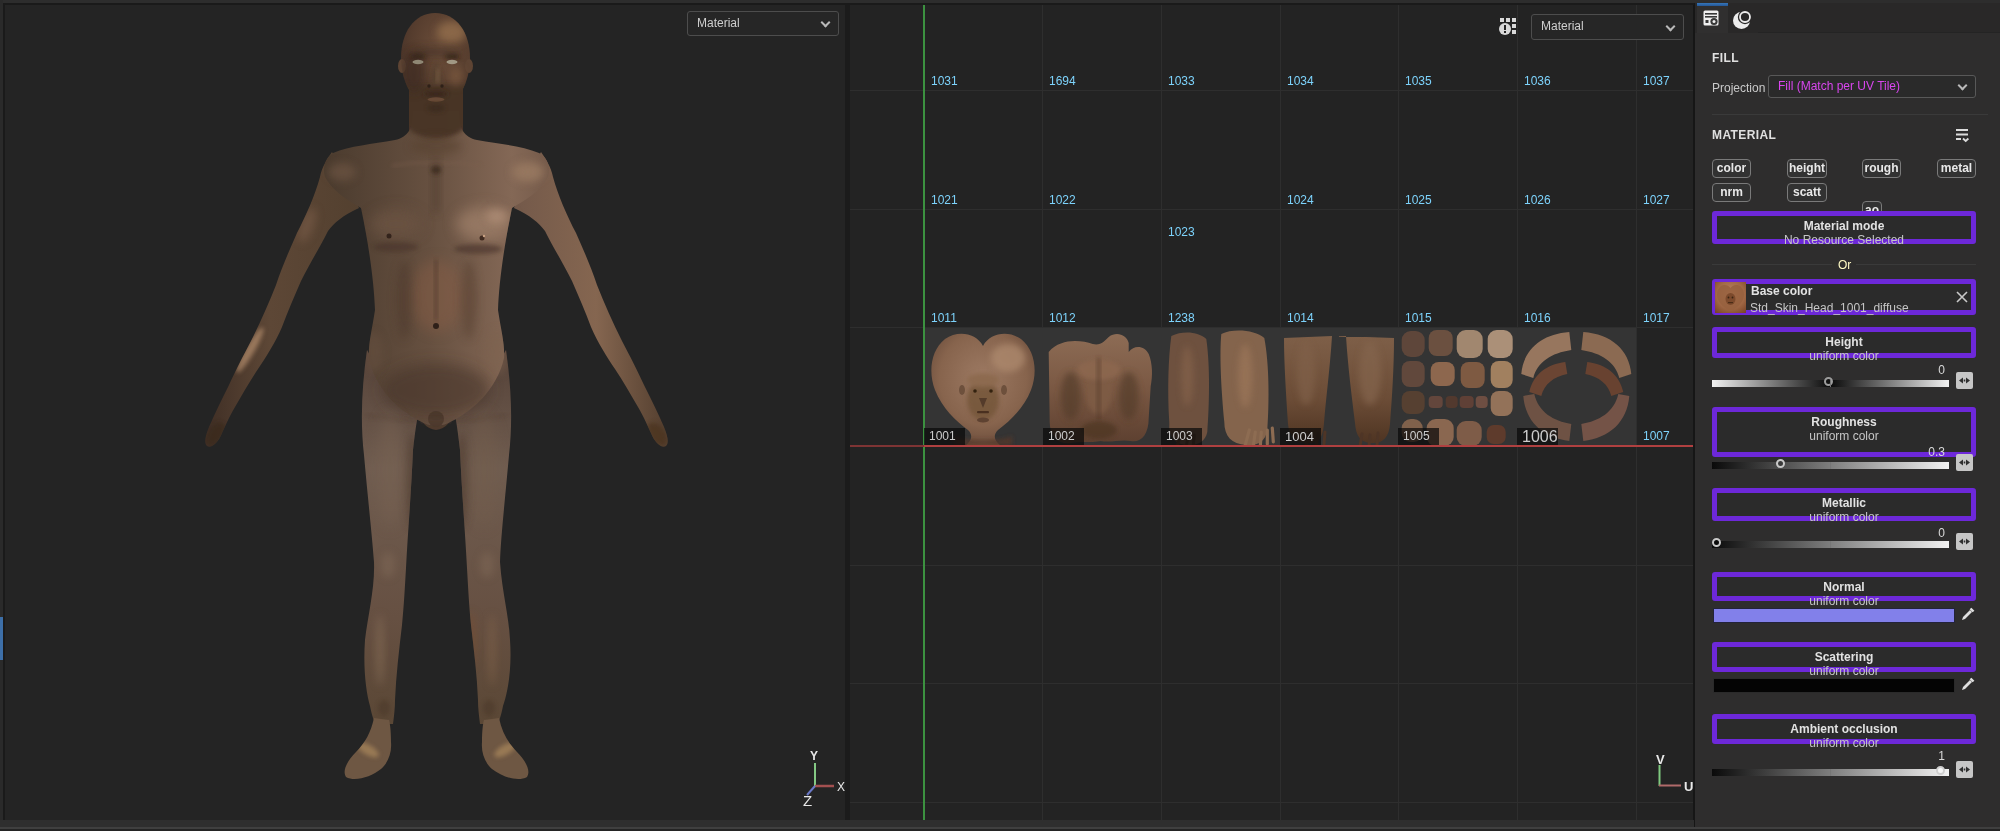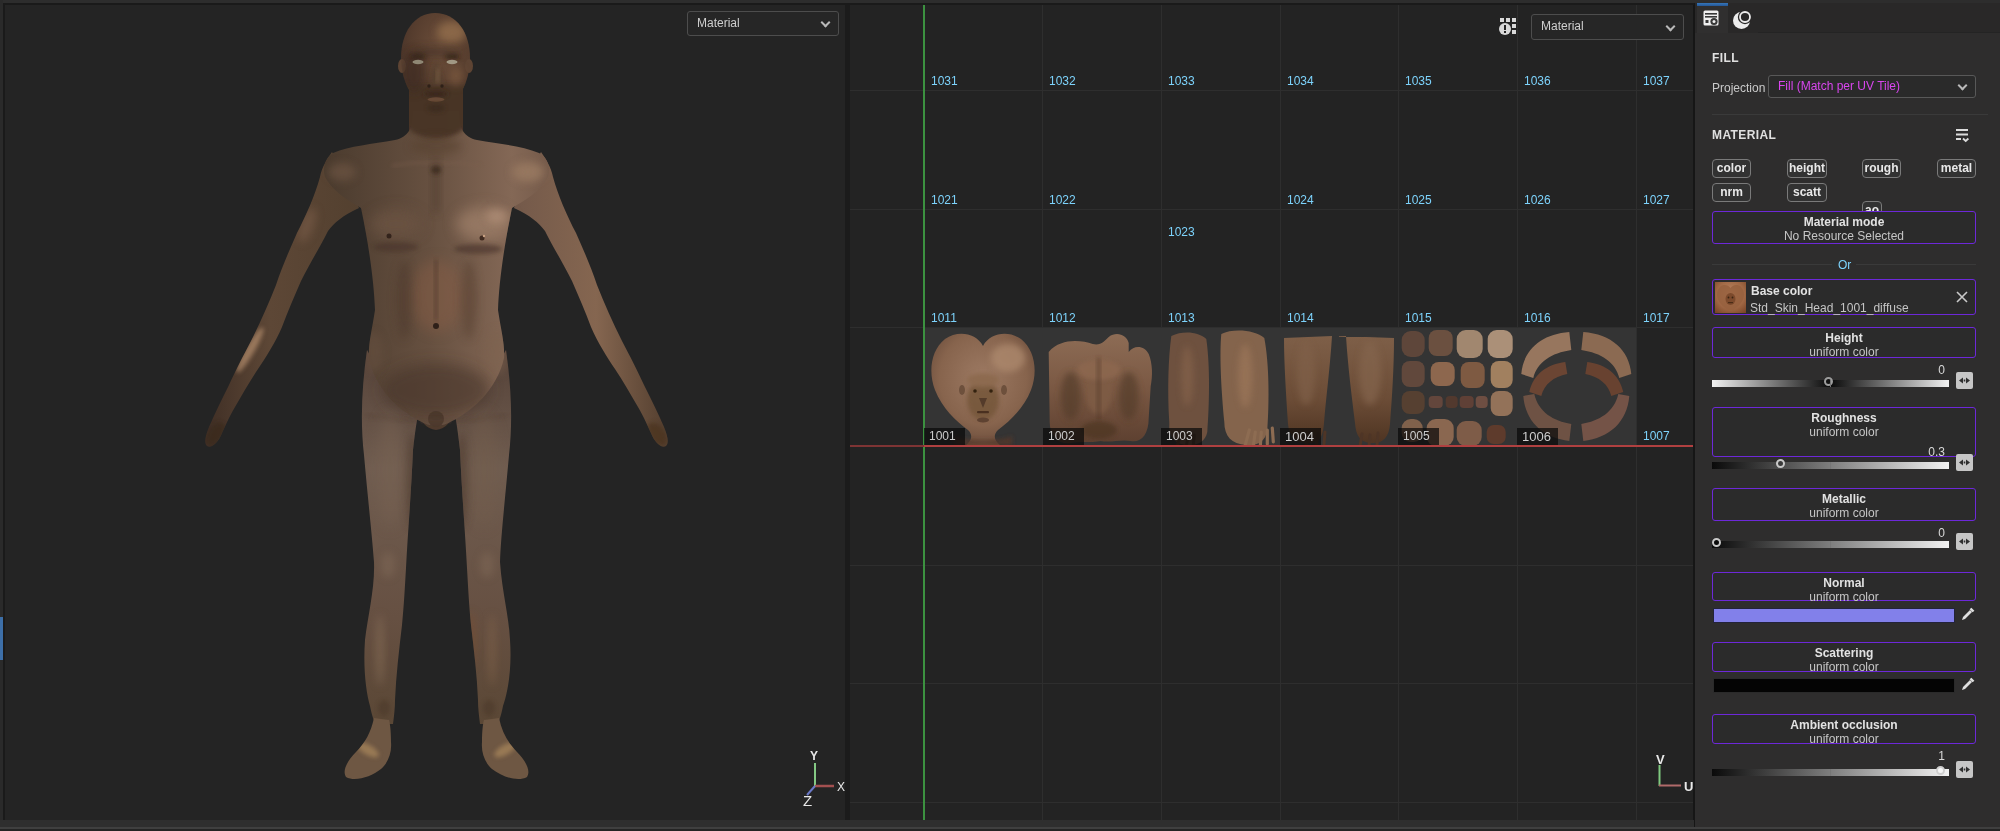--- a/index.html
+++ b/index.html
@@ -3,21 +3,21 @@
 <style>
 *{margin:0;padding:0;box-sizing:border-box;}
 html,body{width:2000px;height:831px;background:#242424;overflow:hidden;font-family:"Liberation Sans",sans-serif;}
 .abs{position:absolute;}
 .lbl{position:absolute;font-size:12px;color:#7dd3fc;}
 .dd{position:absolute;background:#262626;border:1px solid #4d4d4d;border-radius:3px;color:#cfcfcf;font-size:12px;line-height:23px;padding-left:9px;}
 .chev{position:absolute;width:7px;height:7px;border-right:2px solid #b9b9b9;border-bottom:2px solid #b9b9b9;transform:rotate(45deg);}
 .gline-v{position:absolute;width:1px;background:#2e2e2e;top:5px;height:815px;}
 .gline-h{position:absolute;height:1px;background:#2e2e2e;left:850px;width:844px;}
 .btn{position:absolute;height:19px;border:1px solid #7a7a7a;border-radius:4px;background:#323232;color:#e8e8e8;font-size:12px;font-weight:bold;text-align:center;line-height:17px;}
-.box{position:absolute;left:1712px;width:264px;border:1px solid #6d28d9;border-radius:3px;background:#2b2b2b;text-align:center;color:#e2e2e2;}
+.box{position:absolute;left:1712px;width:264px;border:5px solid #6d28d9;border-radius:3px;background:#2b2b2b;text-align:center;color:#e2e2e2;}
 .box .t1{font-size:12px;font-weight:bold;padding-top:3px;}
 .box .t2{font-size:12px;font-weight:normal;color:#c6c6c6;}
 .val{position:absolute;font-size:12px;color:#d8d8d8;width:233px;left:1712px;text-align:right;}
 .track{position:absolute;left:1712px;width:237px;height:7px;}
 </style></head>
 <body>
 
 <svg id="v3d" class="abs" style="left:0;top:0" width="850" height="831" xmlns="http://www.w3.org/2000/svg">
 <defs>
  <linearGradient id="torso" x1="320" x2="560" y1="0" y2="0" gradientUnits="userSpaceOnUse">
@@ -292,48 +292,48 @@
  <path d="M6,68 C8,94 26,110 52,113 L54,96 C36,93 21,84 17,66 Z" fill="#6e5244"></path>
  <path d="M112,68 C110,94 92,110 66,113 L64,96 C82,93 97,84 101,66 Z" fill="#745347"></path>
 </g>
 </svg>
 
 <div class="abs" style="left:923px;top:5px;width:2px;height:815px;background:#3c9140;"></div>
 <div class="abs" style="left:850px;top:445px;width:74px;height:2px;background:#7e3434;"></div>
 <div class="abs" style="left:924px;top:445px;width:770px;height:2px;background:#b04040;"></div>
 
 <div class="lbl" style="left:931px;top:74px;">1031</div>
-<div class="lbl" style="left:1049px;top:74px;">1032</div>
+<div class="lbl" style="left:1049px;top:74px;">1694</div>
 <div class="lbl" style="left:1168px;top:74px;">1033</div>
 <div class="lbl" style="left:1287px;top:74px;">1034</div>
 <div class="lbl" style="left:1405px;top:74px;">1035</div>
 <div class="lbl" style="left:1524px;top:74px;">1036</div>
 <div class="lbl" style="left:1643px;top:74px;">1037</div>
 <div class="lbl" style="left:931px;top:193px;">1021</div>
 <div class="lbl" style="left:1049px;top:193px;">1022</div>
 <div class="lbl" style="left:1168px;top:193px;margin-top:32px;">1023</div>
 <div class="lbl" style="left:1287px;top:193px;">1024</div>
 <div class="lbl" style="left:1405px;top:193px;">1025</div>
 <div class="lbl" style="left:1524px;top:193px;">1026</div>
 <div class="lbl" style="left:1643px;top:193px;">1027</div>
 <div class="lbl" style="left:931px;top:311px;">1011</div>
 <div class="lbl" style="left:1049px;top:311px;">1012</div>
-<div class="lbl" style="left:1168px;top:311px;">1013</div>
+<div class="lbl" style="left:1168px;top:311px;">1238</div>
 <div class="lbl" style="left:1287px;top:311px;">1014</div>
 <div class="lbl" style="left:1405px;top:311px;">1015</div>
 <div class="lbl" style="left:1524px;top:311px;">1016</div>
 <div class="lbl" style="left:1643px;top:311px;">1017</div>
 <div class="lbl" style="left:1643px;top:429px;">1007</div>
 
 <div class="abs" style="left:924px;top:428px;width:41px;height:17px;background:rgba(10,10,10,0.72);color:#cccccc;font-size:12px;line-height:17px;padding-left:5px;">1001</div>
 <div class="abs" style="left:1043px;top:428px;width:41px;height:17px;background:rgba(10,10,10,0.72);color:#cccccc;font-size:12px;line-height:17px;padding-left:5px;">1002</div>
 <div class="abs" style="left:1161px;top:428px;width:41px;height:17px;background:rgba(10,10,10,0.72);color:#cccccc;font-size:12px;line-height:17px;padding-left:5px;">1003</div>
 <div class="abs" style="left:1280px;top:428px;width:41px;height:17px;background:rgba(10,10,10,0.72);color:#cccccc;font-size:13px;line-height:17px;padding-left:5px;">1004</div>
 <div class="abs" style="left:1398px;top:428px;width:41px;height:17px;background:rgba(10,10,10,0.72);color:#cccccc;font-size:12px;line-height:17px;padding-left:5px;">1005</div>
-<div class="abs" style="left:1517px;top:428px;width:41px;height:17px;background:rgba(10,10,10,0.72);color:#cccccc;font-size:13px;line-height:17px;padding-left:5px;">1006</div>
+<div class="abs" style="left:1517px;top:428px;width:41px;height:17px;background:rgba(10,10,10,0.72);color:#cccccc;font-size:16px;line-height:17px;padding-left:5px;">1006</div>
 
 <svg class="abs" style="left:1499px;top:17px" width="19" height="19" xmlns="http://www.w3.org/2000/svg">
  <g fill="#d9d9d9">
       <rect x="1" y="1" width="4" height="4"></rect>
       <rect x="7" y="1" width="4" height="4"></rect>
       <rect x="13" y="1" width="4" height="4"></rect>
       <rect x="13" y="7" width="4" height="4"></rect>
       <rect x="13" y="13" width="4" height="4"></rect>
       <circle cx="6" cy="12" r="6"></circle>
     </g>
@@ -395,21 +395,21 @@
 <div class="btn" style="left:1787px;top:183px;width:40px;">scatt</div>
 <div class="btn" style="left:1862px;top:201px;width:20px;">ao</div>
 
 <div class="box" style="top:211px;height:33px;">
  <div class="t1">Material mode</div>
  <div class="t2">No Resource Selected</div>
 </div>
 
 <div class="abs" style="left:1712px;top:264px;width:120px;height:1px;background:#3a3a3a;"></div>
 <div class="abs" style="left:1856px;top:264px;width:120px;height:1px;background:#3a3a3a;"></div>
-<div class="abs" style="left:1838px;top:258px;font-size:12px;color:#7dd3fc;">Or</div>
+<div class="abs" style="left:1838px;top:258px;font-size:12px;color:#fef9c3;">Or</div>
 
 <div class="box" style="top:279px;height:36px;"></div>
 <svg class="abs" style="left:1715px;top:282px" width="31" height="31" xmlns="http://www.w3.org/2000/svg">
  <defs>
       <radialGradient id="bcth" cx="50%" cy="40%" r="75%">
   <stop offset="0%" stop-color="#c08a66"></stop>
         <stop offset="60%" stop-color="#a06845"></stop>
         <stop offset="100%" stop-color="#7a4527"></stop>
  </radialGradient>
     </defs>

